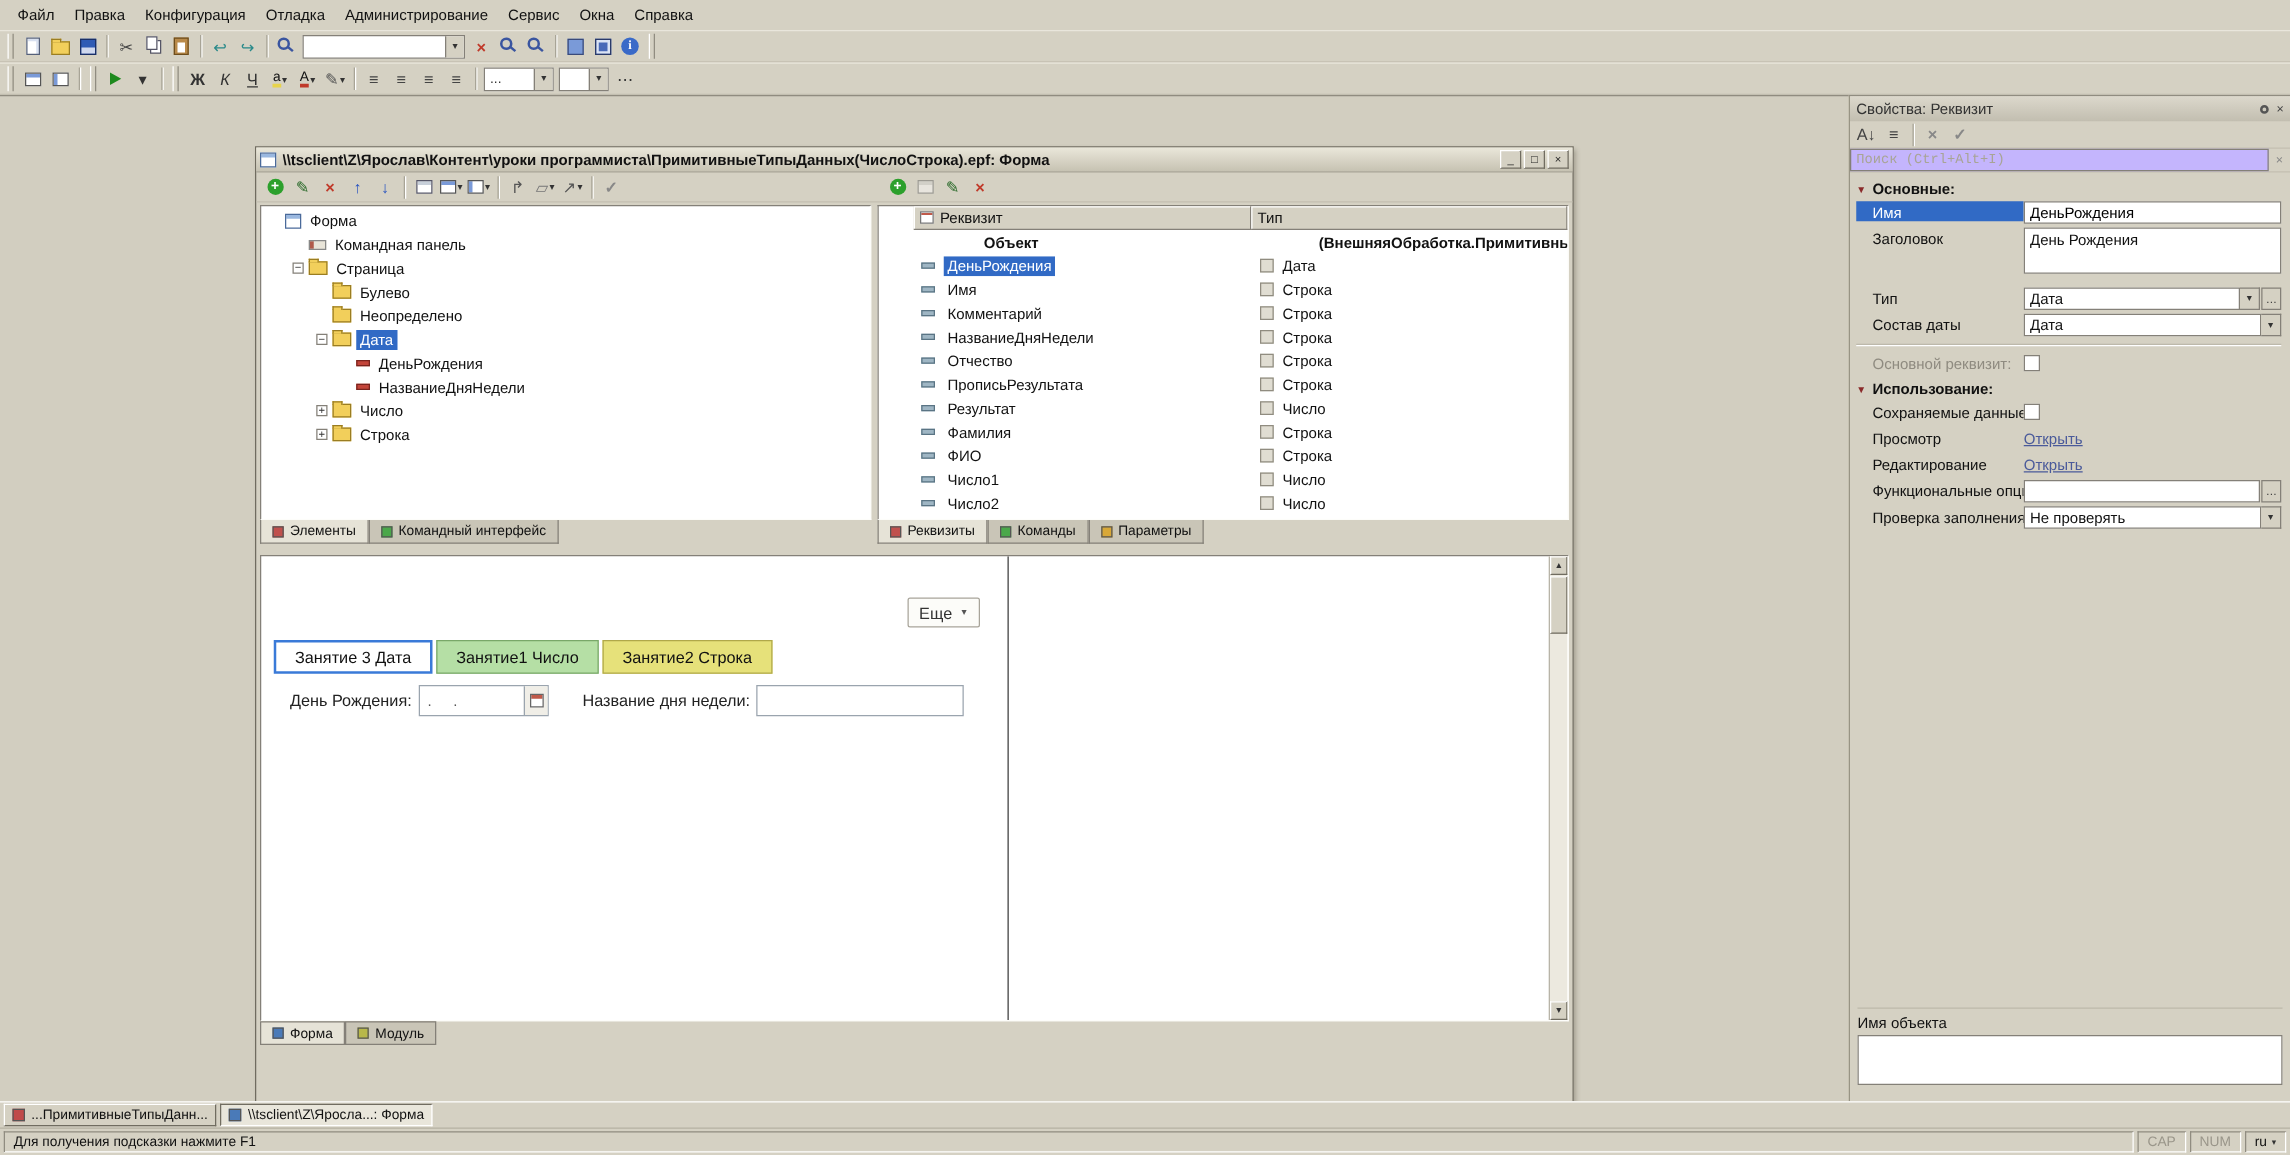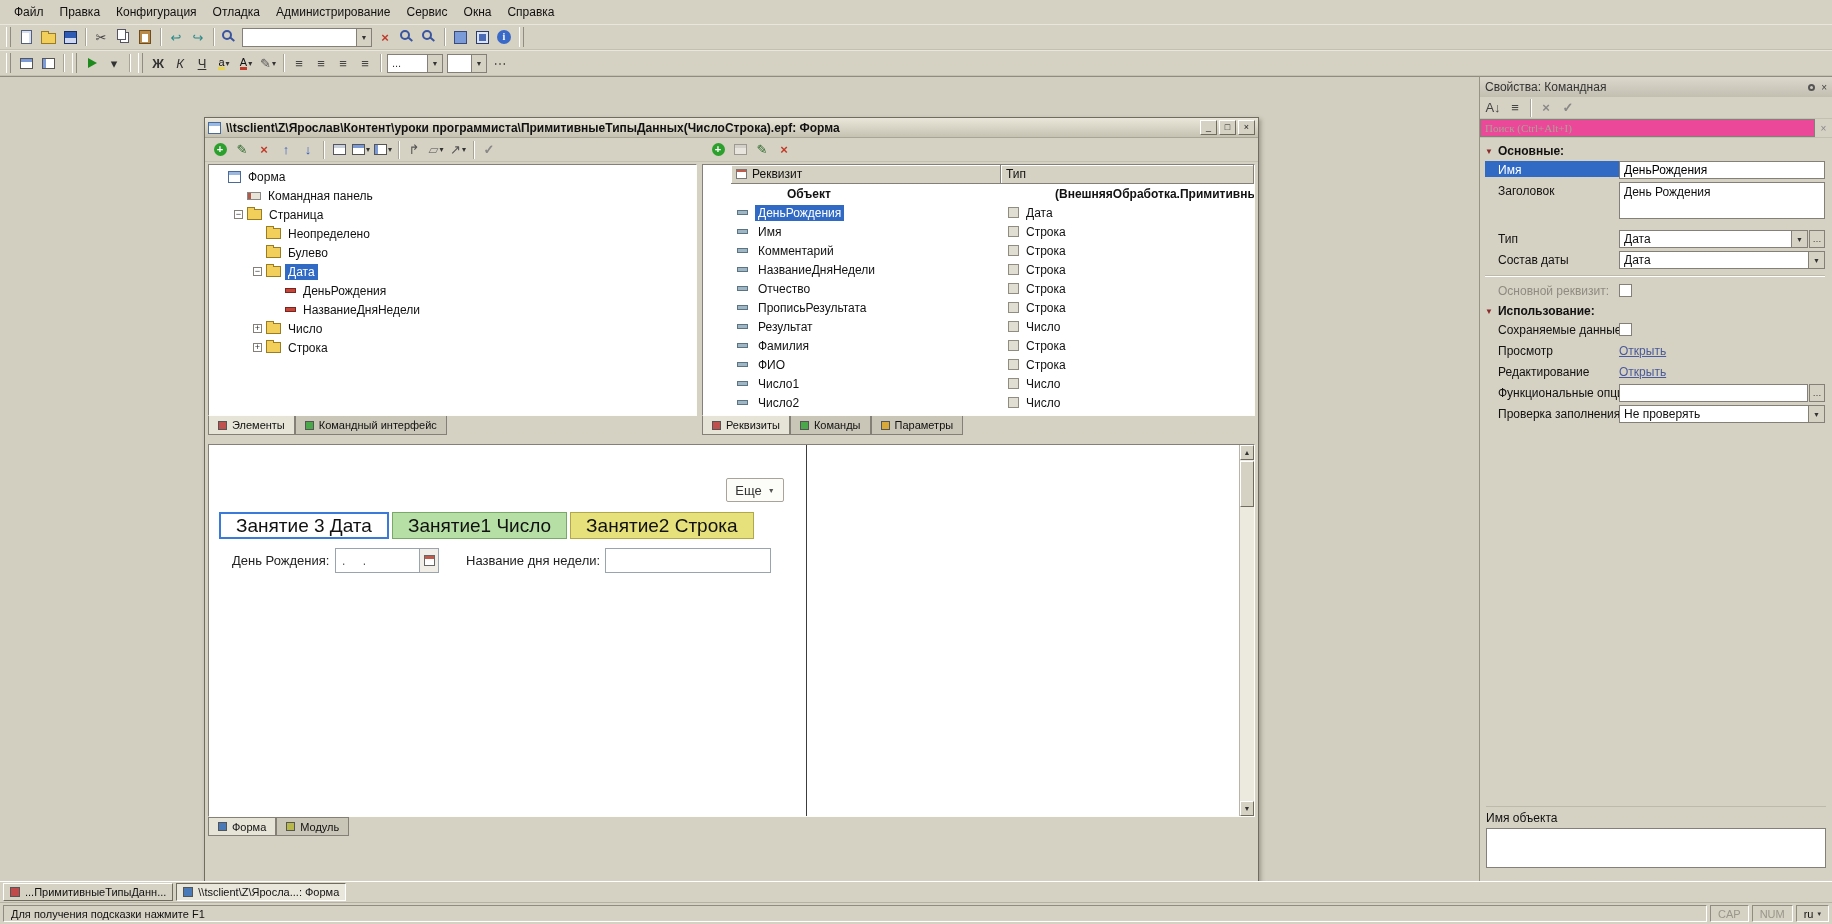--- a/index.html
+++ b/index.html
@@ -94,21 +94,21 @@
   .tabs.left { left:3px; } .tabs.right { left:497px; }
   .tab { height:19px; display:flex; align-items:center; gap:5px; padding:0 9px; background:#c9c5b7; border:1px solid #848078; border-top:none; font-size:11px; white-space:nowrap; }
   .tab.selected { background:#e6e3d7; }
   .tab-icon { width:9px; height:9px; border:1px solid #555; flex:none; }
 
   .cw-preview { position:absolute; top:326px; left:3px; right:3px; height:373px; background:#fff; border:1px solid; border-color:#848078 #fdfdfa #fdfdfa #848078; overflow:hidden; }
   .form-header { position:absolute; left:2px; top:8px; width:594px; height:19px; background:var(--formhdr); color:#fff; font-weight:bold; font-size:12px; line-height:19px; padding-left:7px; }
   .more-btn { position:absolute; left:517px; top:33px; width:58px; height:24px; border:1px solid #a8a49a; border-radius:2px; background:#fcfcf9; display:flex; align-items:center; justify-content:center; gap:6px; font-size:13px; color:#333; }
   .more-dd { font-size:7px; color:#555; }
   .pv-tabs { position:absolute; left:10px; top:67px; height:27px; display:flex; gap:3px; }
-  .pv-tab { display:flex; align-items:center; padding:0 15px; font-size:19px; border:1px solid #999; white-space:nowrap; }
+  .pv-tab { display:flex; align-items:center; padding:0 15px; font-size:13px; border:1px solid #999; white-space:nowrap; }
   .pv-tab.sel { background:#fff; border:2px solid var(--tabsel); }
   .pv-tab.green { background:var(--tabgreen); border-color:#79a869; }
   .pv-tab.yellow { background:var(--tabyellow); border-color:#b0a84a; }
   .pv-label { position:absolute; font-size:13px; color:#222; white-space:nowrap; }
   .date-input { position:absolute; left:126px; top:103px; width:104px; height:25px; border:1px solid #9aa4ae; background:#fff; display:flex; }
   .di-text { flex:1; color:#555; font-size:12px; padding:5px 0 0 6px; letter-spacing:7px; }
   .di-btn { width:19px; border-left:1px solid #9aa4ae; background:#f0eee7; display:flex; align-items:center; justify-content:center; }
   .txt-input { position:absolute; left:396px; top:103px; width:166px; height:25px; border:1px solid #9aa4ae; background:#fff; }
   .pv-divider { position:absolute; left:597px; top:0; bottom:0; width:1px; background:#3c3c3c; }
   .pv-scroll { position:absolute; right:0; top:0; bottom:0; width:15px; background:#ece9df; border-left:1px solid #b8b4a8; }
@@ -119,21 +119,21 @@
 
   .cw-bottom-tabs { position:absolute; top:699px; left:3px; display:flex; }
   .cw-bottom-tabs .tab { border-top:1px solid #848078; }
 
   
   .props { width:353px; background:var(--bg); border-left:1px solid #989484; border-top:1px solid #908c80; display:flex; flex-direction:column; position:relative; }
   .props-title { height:20px; background:linear-gradient(#dcd8cc,#c2beb0); display:flex; align-items:center; gap:6px; padding:0 5px; color:#333; }
   .props-title-label { flex:1; }
   .props-tb { height:22px; display:flex; align-items:center; padding-left:2px; border-bottom:1px solid #c3bfb1; }
   .props-search { display:flex; height:19px; border-bottom:1px solid #c3bfb1; }
-  .search-input { flex:1; border:1px solid #848078; font-size:11px; padding:0 4px; font-family:Liberation Serif, serif; color:#333; background:#ec4899; }
+  .search-input { flex:1; border:1px solid #848078; font-size:11px; padding:0 4px; font-family:Liberation Mono, monospace; color:#333; background:#c4b5fd; }
   .search-input::placeholder { color:#a8a496; }
   .search-clear { width:17px; display:flex; align-items:center; justify-content:center; color:#888; font-size:10px; }
   .props-grid { flex:1; padding:3px 7px 0 5px; overflow:hidden; }
   .psection { display:flex; align-items:center; font-weight:bold; margin:3px 0 3px 0; }
   .sec-arrow { color:#8a2a2a; font-size:8px; margin-right:5px; }
   .prow { display:flex; align-items:flex-start; margin-bottom:2px; min-height:19px; }
   .plabel { width:134px; flex:none; padding:2px 0 0 13px; white-space:nowrap; overflow:hidden; }
   .plabel.sel { background:var(--sel); color:#fff; }
   .plabel.gray { color:#8f8b80; }
   .pvalue { flex:1; display:flex; align-items:flex-start; }
@@ -387,26 +387,26 @@
                 <span class="tree-label">Командная панель</span>
               </div>
               <div class="tree-row" style="padding-left: 25px;">
                 <span class="expander">−</span>
                 <span class="tree-icon icon-folder"></span>
                 <span class="tree-label">Страница</span>
               </div>
               <div class="tree-row" style="padding-left: 44px;">
                 <span class="expander hidden"></span>
                 <span class="tree-icon icon-folder"></span>
-                <span class="tree-label">Неопределено</span>
+                <span class="tree-label">Булево</span>
               </div>
               <div class="tree-row" style="padding-left: 44px;">
                 <span class="expander hidden"></span>
                 <span class="tree-icon icon-folder"></span>
-                <span class="tree-label">Булево</span>
+                <span class="tree-label">Неопределено</span>
               </div>
               <div class="tree-row selected" style="padding-left: 44px;">
                 <span class="expander">−</span>
                 <span class="tree-icon icon-folder"></span>
                 <span class="tree-label">Дата</span>
               </div>
               <div class="tree-row" style="padding-left: 63px;">
                 <span class="expander hidden"></span>
                 <span class="tree-icon icon-attr"></span>
                 <span class="tree-label">ДеньРождения</span>
@@ -623,21 +623,21 @@
           <div class="tab">
             <span class="tab-icon" style="background: rgb(184, 184, 74);"></span>
             <span class="tab-label">Модуль</span>
           </div>
         </div>
     </div>
   </div>
 
   <div class="props">
     <div class="props-title">
-      <span class="props-title-label">Свойства: Командная</span>
+      <span class="props-title-label">Свойства: Реквизит</span>
       <span class="ic-pin"></span>
       <span style="font-size:10px;color:#444;">×</span>
     </div>
     <div class="props-tb">
         <div class="tb-btn">
           <span class="tb-glyph" style="color: rgb(68, 68, 68);">A↓</span>
         </div>
         <div class="tb-btn">
           <span class="tb-glyph" style="color: rgb(68, 68, 68);">≡</span>
         </div>

